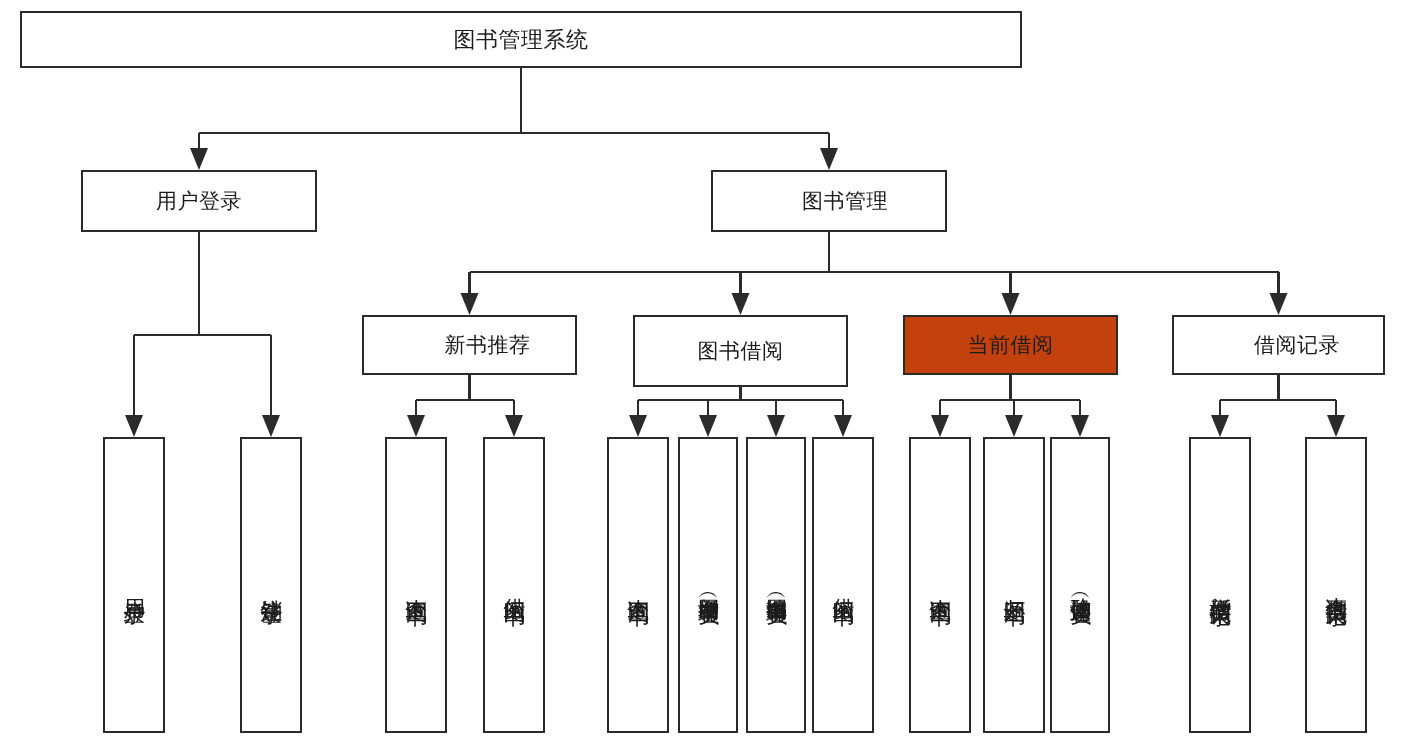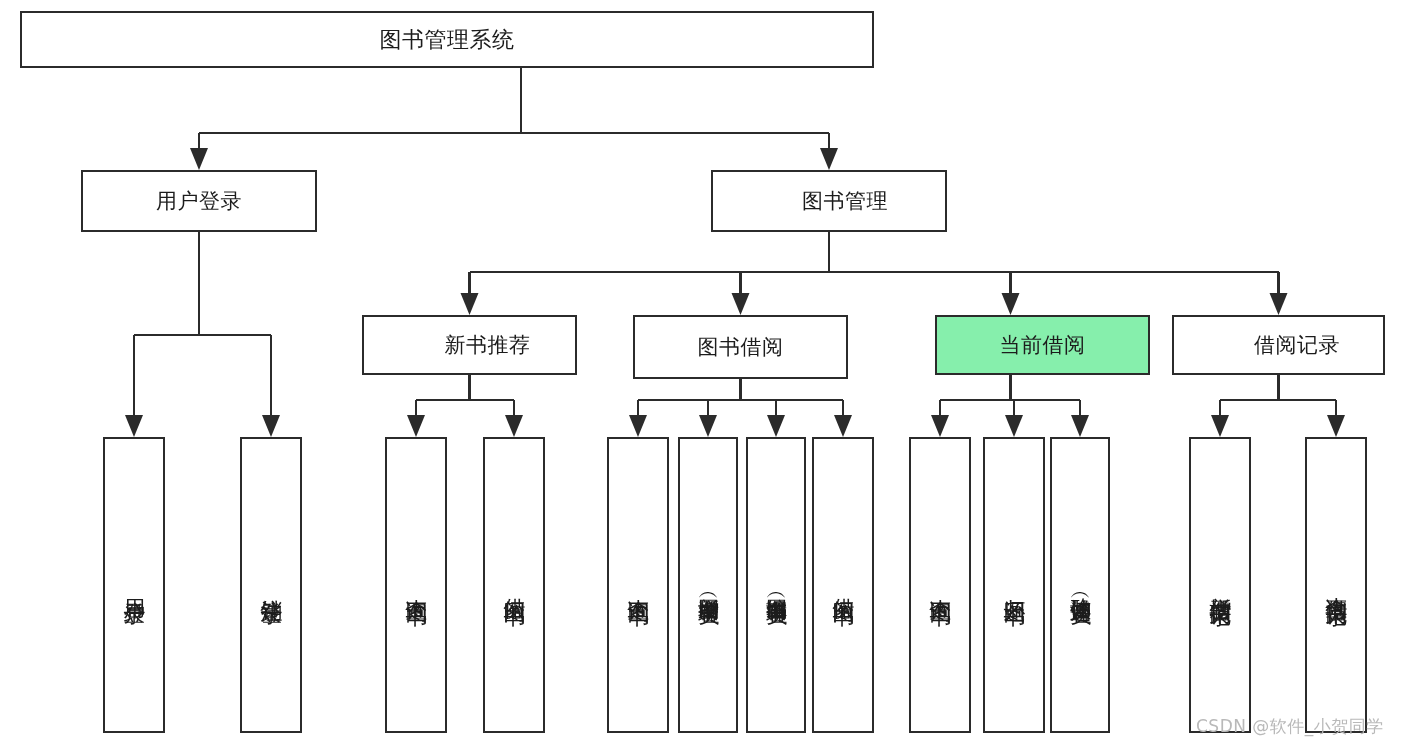--- a/index.html
+++ b/index.html
@@ -126,36 +126,36 @@
       <line x1="1080" y1="400" x2="1080" y2="417" stroke="#2b2b2b" stroke-width="2.5" shape-rendering="crispEdges"></line>
       <polygon points="1071,415 1089,415 1080,437" fill="#2b2b2b"></polygon>
       <line x1="1278.5" y1="375" x2="1278.5" y2="400" stroke="#2b2b2b" stroke-width="2.5" shape-rendering="crispEdges"></line>
       <line x1="1220" y1="400" x2="1336" y2="400" stroke="#2b2b2b" stroke-width="2.5" shape-rendering="crispEdges"></line>
       <line x1="1220" y1="400" x2="1220" y2="417" stroke="#2b2b2b" stroke-width="2.5" shape-rendering="crispEdges"></line>
       <polygon points="1211,415 1229,415 1220,437" fill="#2b2b2b"></polygon>
       <line x1="1336" y1="400" x2="1336" y2="417" stroke="#2b2b2b" stroke-width="2.5" shape-rendering="crispEdges"></line>
       <polygon points="1327,415 1345,415 1336,437" fill="#2b2b2b"></polygon>
     </svg>
   <div id="nodes-layer">
-      <div class="node horiz root" style="left: 20px; top: 11px; width: 854px; height: 57px; border-color: rgb(43, 43, 43); background: rgb(255, 255, 255);">
+      <div class="node horiz root" style="left: 20px; top: 11px; width: 1002px; height: 57px; border-color: rgb(43, 43, 43); background: rgb(255, 255, 255);">
         <span class="label">图书管理系统</span>
       </div>
       <div class="node horiz" style="left: 81px; top: 170px; width: 236px; height: 62px; border-color: rgb(43, 43, 43); background: rgb(255, 255, 255);">
         <span class="label">用户登录</span>
       </div>
       <div class="node horiz" style="left: 711px; top: 170px; width: 236px; height: 62px; border-color: rgb(43, 43, 43); background: rgb(255, 255, 255); padding-left: 32px;">
         <span class="label">图书管理</span>
       </div>
       <div class="node horiz" style="left: 362px; top: 315px; width: 215px; height: 60px; border-color: rgb(43, 43, 43); background: rgb(255, 255, 255); padding-left: 36px;">
         <span class="label">新书推荐</span>
       </div>
-      <div class="node horiz" style="left: 633px; top: 315px; width: 215px; height: 64px; border-color: rgb(43, 43, 43); background: rgb(255, 255, 255);">
+      <div class="node horiz" style="left: 633px; top: 315px; width: 215px; height: 72px; border-color: rgb(43, 43, 43); background: rgb(255, 255, 255);">
         <span class="label">图书借阅</span>
       </div>
-      <div class="node horiz" style="left: 935px; top: 315px; width: 215px; height: 60px; border-color: rgb(43, 43, 43); background: #86efac;">
+      <div class="node horiz" style="left: 903px; top: 315px; width: 215px; height: 60px; border-color: rgb(43, 43, 43); background: #c2410c;">
         <span class="label">当前借阅</span>
       </div>
       <div class="node horiz" style="left: 1172px; top: 315px; width: 213px; height: 60px; border-color: rgb(43, 43, 43); background: rgb(255, 255, 255); padding-left: 37px;">
         <span class="label">借阅记录</span>
       </div>
       <div class="node vert" style="left: 103px; top: 437px; width: 62px; height: 296px; border-color: rgb(43, 43, 43); background: rgb(255, 255, 255);">
         <span class="label">用户登录</span>
       </div>
       <div class="node vert" style="left: 240px; top: 437px; width: 62px; height: 296px; border-color: rgb(43, 43, 43); background: rgb(255, 255, 255);">
         <span class="label">注销登录</span>
@@ -187,14 +187,13 @@
       <div class="node vert narrow" style="left: 1050px; top: 437px; width: 60px; height: 296px; border-color: rgb(43, 43, 43); background: rgb(255, 255, 255);">
         <span class="label">确认归还（管理员）</span>
       </div>
       <div class="node vert" style="left: 1189px; top: 437px; width: 62px; height: 296px; border-color: rgb(43, 43, 43); background: rgb(255, 255, 255);">
         <span class="label">新增借阅记录</span>
       </div>
       <div class="node vert" style="left: 1305px; top: 437px; width: 62px; height: 296px; border-color: rgb(43, 43, 43); background: rgb(255, 255, 255);">
         <span class="label">查询借阅记录</span>
       </div>
     </div>
-  <div class="watermark" style="left: 1196px; top: 715px; color: rgb(185, 185, 185);">CSDN @软件_小贺同学</div>
 </div>
 
 </body></html>

